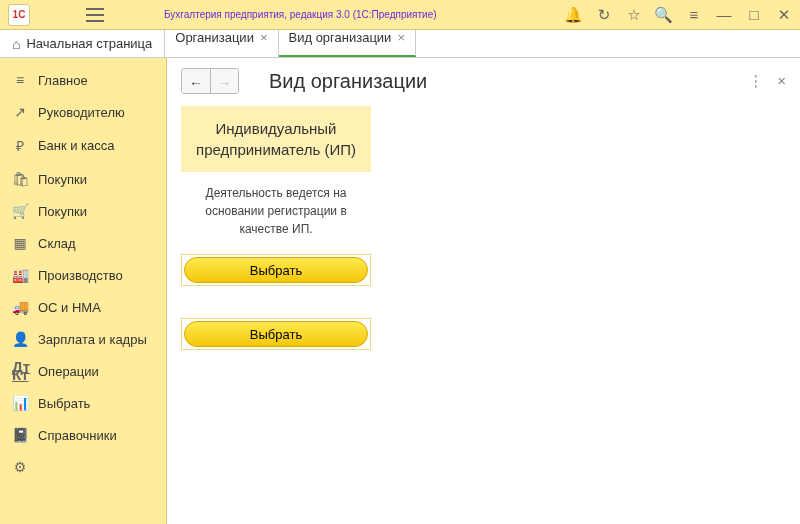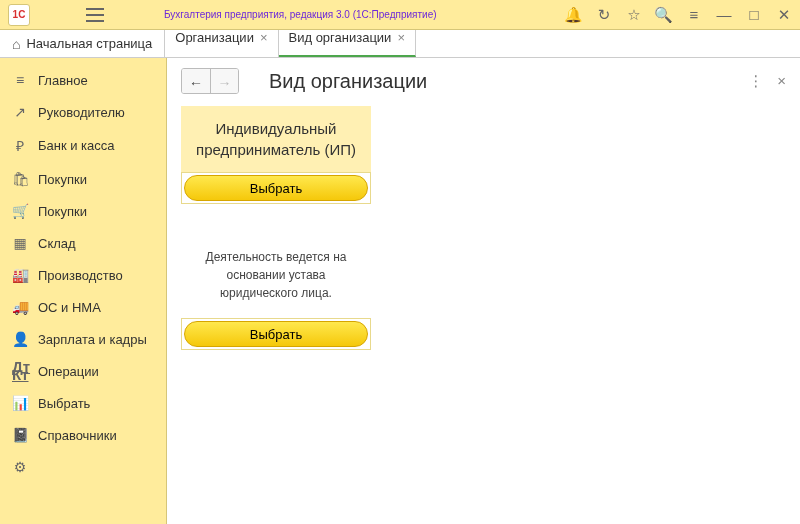--- a/index.html
+++ b/index.html
@@ -145,25 +145,25 @@
       <div class="page-title">Вид организации</div>
       <div class="top-ctrls">
         <span>⋮</span>
         <span>×</span>
       </div>
     </div>
 
     <div class="cards">
       <div class="card">
         <div class="card-header">Индивидуальный предприниматель (ИП)</div>
+        <div class="card-desc">Деятельность ведется на основании регистрации в качестве ИП.</div>
         <div class="card-outer-btn">
           <button class="card-btn">Выбрать</button>
         </div>
       </div>
       <div class="card">
-        <div class="card-desc">Деятельность ведется на основании устава юридического лица.</div>
         <div class="card-outer-btn">
           <button class="card-btn">Выбрать</button>
         </div>
       </div>
     </div>
   </div>
 </div>
 
 </body></html>

